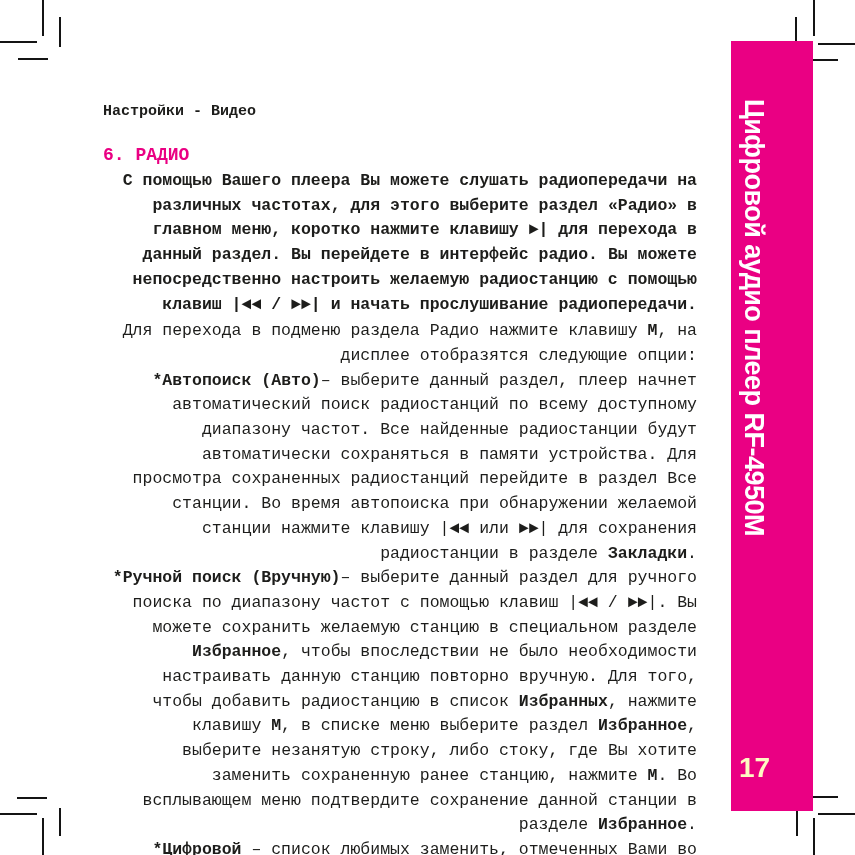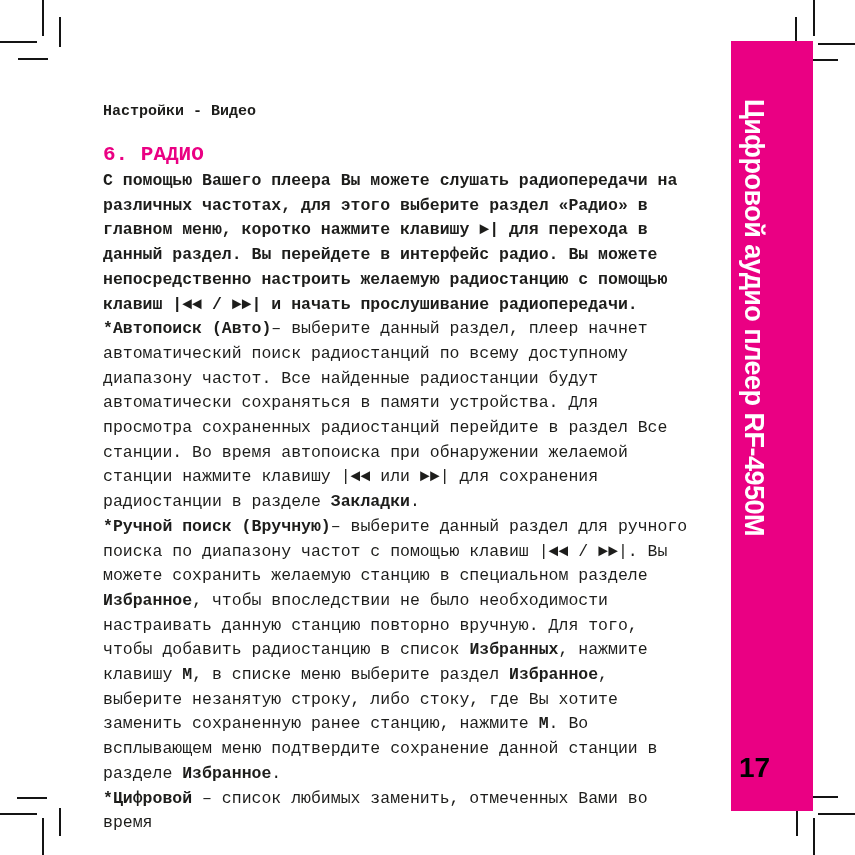--- a/index.html
+++ b/index.html
@@ -5,34 +5,34 @@
   html,body{margin:0;padding:0;}
   body{
     width:855px;height:855px;position:relative;background:#ffffff;
     font-family:"Liberation Sans", sans-serif;color:#1d1d1b;overflow:hidden;
   }
   
   .crop{position:absolute;background:#141414;}
   
   .content{position:absolute;left:103px;top:103px;width:594px;font-family:Liberation Mono, monospace;}
   .breadcrumb{font-size:15px;font-weight:700;line-height:18px;}
-  .title{font-size:21px;line-height:26px;font-weight:700;color:#ea0083;margin:21px 0 0 0;}
-  p{margin:0;font-size:16.5px;line-height:24.7px;}
+  .title{font-size:18px;line-height:26px;font-weight:700;color:#ea0083;margin:21px 0 0 0;}
+  p{margin:0;font-size:16.5px;line-height:24.7px;text-align:right;}
   .intro{font-weight:700;margin-top:1px;}
   .body-first{margin-top:2px;}
   b{font-weight:700;}
   
   .sidebar{position:absolute;left:731px;top:41px;width:82px;height:770px;background:#ea0083;}
   .sidebar-title{
     position:absolute;top:58px;left:7px;
     writing-mode:vertical-rl;
     font-size:27px;line-height:31px;font-weight:700;color:#ffffff;
     letter-spacing:-0.5px;white-space:nowrap;
   }
-  .page-number{position:absolute;left:8px;bottom:27px;font-size:28px;font-weight:700;color:#000000;}
+  .page-number{position:absolute;left:8px;bottom:27px;font-size:28px;font-weight:700;color:#fef9c3;}
 </style>
 </head>
 <body>
 
 <div class="page">
 
   <div class="crop" style="left:42px;top:0;width:1.5px;height:36px;"></div>
   <div class="crop" style="left:0;top:41px;width:37px;height:1.5px;"></div>
   <div class="crop" style="left:59px;top:17px;width:1.5px;height:30px;"></div>
   <div class="crop" style="left:18px;top:58px;width:30px;height:1.5px;"></div>
@@ -52,20 +52,21 @@
   <div class="crop" style="left:796px;top:811px;width:1.5px;height:25px;"></div>
   <div class="crop" style="left:813px;top:818px;width:1.5px;height:37px;"></div>
 
   <div class="content">
     <div class="breadcrumb">Настройки - Видео</div>
 
     <h1 class="title">6. РАДИО</h1>
 
     <p class="intro">С помощью Вашего плеера Вы можете слушать радиопередачи на различных частотах, для этого выберите раздел «Радио» в главном меню, коротко нажмите клавишу ►| для перехода в данный раздел. Вы перейдете в интерфейс радио. Вы можете непосредственно настроить желаемую радиостанцию с помощью клавиш |◄◄ / ►►| и начать прослушивание радиопередачи.</p>
 
+    <p class="body-first"><span>Для перехода в подменю раздела Радио нажмите клавишу </span><b>М</b><span>, на дисплее отобразятся следующие опции:</span></p>
 
     <p><b>*Автопоиск (Авто)</b><span>– выберите данный раздел, плеер начнет автоматический поиск радиостанций по всему доступному диапазону частот. Все найденные радиостанции будут автоматически сохраняться в памяти устройства. Для просмотра сохраненных радиостанций перейдите в раздел Все станции. Во время автопоиска при обнаружении желаемой станции нажмите клавишу |◄◄ или ►►| для сохранения радиостанции в разделе </span><b>Закладки</b><span>.</span></p>
 
     <p><b>*Ручной поиск (Вручную)</b><span>– выберите данный раздел для ручного поиска по диапазону частот с помощью клавиш |◄◄ / ►►|. Вы можете сохранить желаемую станцию в специальном разделе </span><b>Избранное</b><span>, чтобы впоследствии не было необходимости настраивать данную станцию повторно вручную. Для того, чтобы добавить радиостанцию в список </span><b>Избранных</b><span>, нажмите клавишу </span><b>М</b><span>, в списке меню выберите раздел </span><b>Избранное</b><span>, выберите незанятую строку, либо стоку, где Вы хотите заменить сохраненную ранее станцию, нажмите </span><b>М</b><span>. Во всплывающем меню подтвердите сохранение данной станции в разделе </span><b>Избранное</b><span>.</span></p>
 
     <p><b>*Цифровой</b><span> – список любимых заменить, отмеченных Вами во время</span></p>
   </div>
 
   <div class="sidebar">
     <div class="sidebar-title">Цифровой аудио плеер RF-4950M</div>

